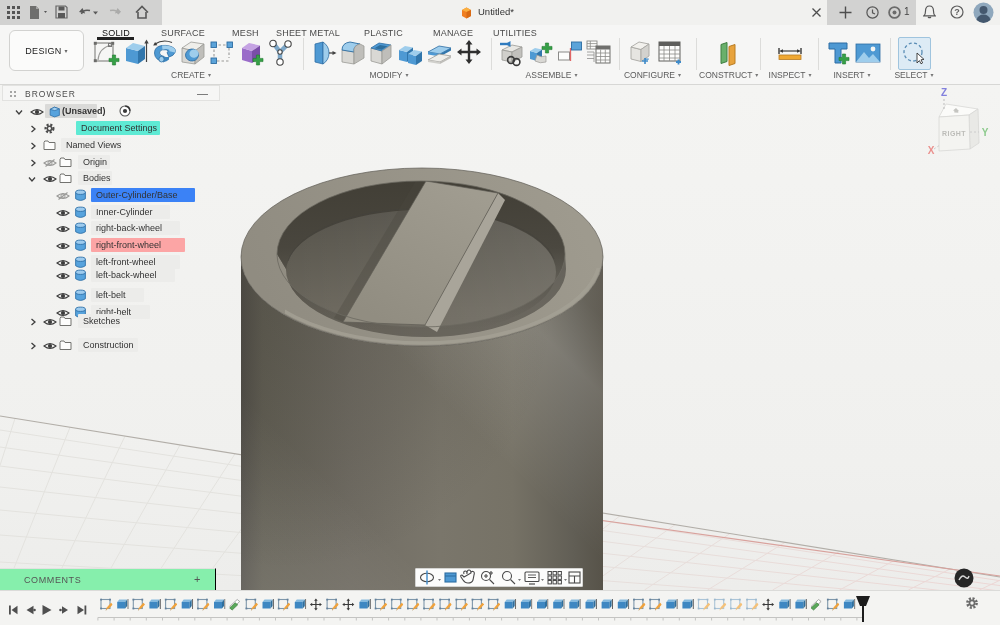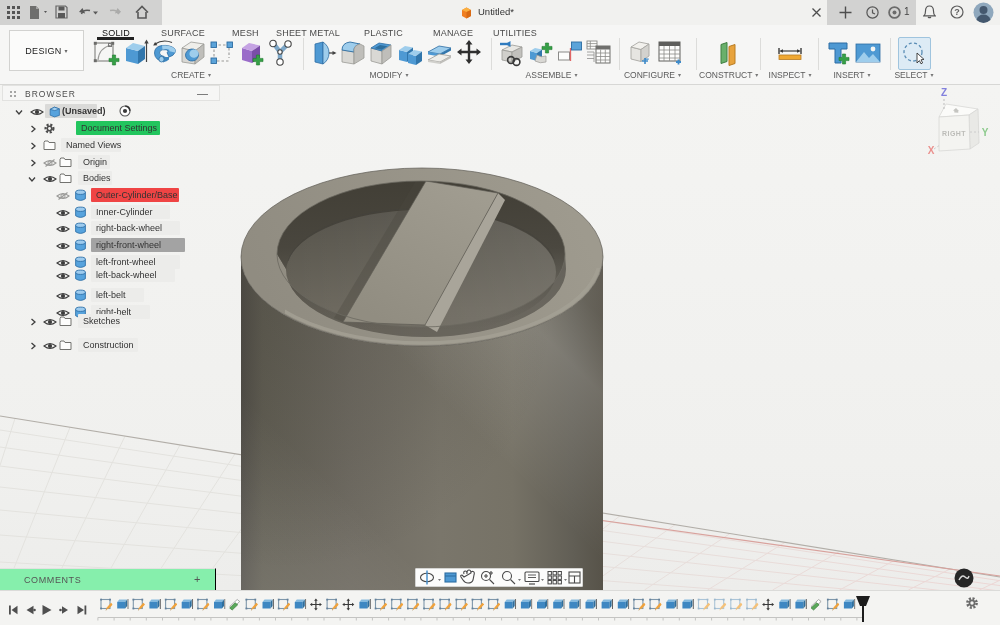--- a/index.html
+++ b/index.html
@@ -170,21 +170,21 @@
 
 <div id="ribbon">
     <div class="tabl" style="left:102px;width:28px;text-align:right;color:#111">SOLID</div>
 <div class="tabl" style="left:161px;width:39px;text-align:center">SURFACE</div>
 <div class="tabl" style="left:232px;width:22px;text-align:center">MESH</div>
 <div class="tabl" style="left:276px;width:62px;text-align:center">SHEET METAL</div>
 <div class="tabl" style="left:364px;width:39px;text-align:center">PLASTIC</div>
 <div class="tabl" style="left:433px;width:34px;text-align:center">MANAGE</div>
 <div class="tabl" style="left:490px;width:50px;text-align:center">UTILITIES</div>
 <div class="abs" style="left:97px;top:12px;width:37px;height:2.5px;background:#222"></div>
-<div class="abs" style="left:9px;top:5px;width:75px;height:41px;background:#fbfbfa;border:1px solid #d2d2d0;border-radius:0;display:flex;align-items:center;justify-content:center;font-size:9px;color:#222;letter-spacing:.3px">DESIGN&nbsp;<span style="font-size:6px;color:#666">▾</span></div>
+<div class="abs" style="left:9px;top:5px;width:75px;height:41px;background:#fbfbfa;border:1px solid #d2d2d0;border-radius:6px;display:flex;align-items:center;justify-content:center;font-size:9px;color:#222;letter-spacing:.3px">DESIGN&nbsp;<span style="font-size:6px;color:#666">▾</span></div>
 <div class="glbl" style="left:170px;width:42px;text-align:center">CREATE<i>▾</i></div>
 <div class="glbl" style="left:368px;width:42px;text-align:center">MODIFY<i>▾</i></div>
 <div class="glbl" style="left:525px;width:53px;text-align:center">ASSEMBLE<i>▾</i></div>
 <div class="glbl" style="left:623px;width:59px;text-align:center">CONFIGURE<i>▾</i></div>
 <div class="glbl" style="left:699px;width:59px;text-align:center">CONSTRUCT<i>▾</i></div>
 <div class="glbl" style="left:766px;width:48px;text-align:center">INSPECT<i>▾</i></div>
 <div class="glbl" style="left:831px;width:42px;text-align:center">INSERT<i>▾</i></div>
 <div class="glbl" style="left:893px;width:42px;text-align:center">SELECT<i>▾</i></div>
 <div class="gdiv" style="left:303px"></div>
 <div class="gdiv" style="left:491px"></div>
@@ -555,21 +555,21 @@
       </svg>
       <svg class="bico" style="left:46px;top:2px" width="13" height="13">
         <use href="#bdoc"></use>
       </svg>
       <svg class="bico" style="left:116px;top:1px" width="14" height="14">
         <use href="#bradio"></use>
       </svg>
     </div>
 <div class="brow" style="top:18 px"></div>
 <div class="brow" style="top:35px">
-      <div class="chip" style="left:74px;width:84px;background:#22c55e;padding-left:5px">Document Settings</div>
+      <div class="chip" style="left:74px;width:84px;background:#5eead4;padding-left:5px">Document Settings</div>
       <svg class="bico" style="left:27px;top:5px" width="8" height="8">
         <use href="#barr"></use>
       </svg>
       <svg class="bico" style="left:41px;top:2px" width="13" height="13">
         <use href="#bgear"></use>
       </svg>
     </div>
 <div class="brow" style="top:52px">
       <div class="chip" style="left:59px;width:60px;background:#ececea;padding-left:5px">Named Views</div>
       <svg class="bico" style="left:27px;top:5px" width="8" height="8">
@@ -597,21 +597,21 @@
         <use href="#barrd"></use>
       </svg>
       <svg class="bico" style="left:41px;top:4px" width="14" height="10">
         <use href="#beye"></use>
       </svg>
       <svg class="bico" style="left:57px;top:3px" width="13" height="11">
         <use href="#bfold"></use>
       </svg>
     </div>
 <div class="brow" style="top:102px">
-      <div class="chip" style="left:89px;width:88px;background:#ef4444;">Outer-Cylinder/Base</div>
+      <div class="chip" style="left:89px;width:104px;background:#3b82f6;">Outer-Cylinder/Base</div>
       <svg class="bico" style="left:54px;top:4px" width="14" height="10">
         <use href="#beyeh"></use>
       </svg>
       <svg class="bico" style="left:72px;top:2px" width="13" height="13">
         <use href="#bcyl"></use>
       </svg>
     </div>
 <div class="brow" style="top:119px">
       <div class="chip" style="left:89px;width:79px;background:#ececea;padding-left:5px">Inner-Cylinder</div>
       <svg class="bico" style="left:54px;top:4px" width="14" height="10">
@@ -624,21 +624,21 @@
 <div class="brow" style="top:135px">
       <div class="chip" style="left:89px;width:89px;background:#ececea;padding-left:5px">right-back-wheel</div>
       <svg class="bico" style="left:54px;top:4px" width="14" height="10">
         <use href="#beye"></use>
       </svg>
       <svg class="bico" style="left:72px;top:2px" width="13" height="13">
         <use href="#bcyl"></use>
       </svg>
     </div>
 <div class="brow" style="top:152px">
-      <div class="chip" style="left:89px;width:94px;background:#a3a3a3;padding-left:5px">right-front-wheel</div>
+      <div class="chip" style="left:89px;width:94px;background:#fca5a5;padding-left:5px">right-front-wheel</div>
       <svg class="bico" style="left:54px;top:4px" width="14" height="10">
         <use href="#beye"></use>
       </svg>
       <svg class="bico" style="left:72px;top:2px" width="13" height="13">
         <use href="#bcyl"></use>
       </svg>
     </div>
 <div class="brow" style="top:169px">
       <div class="chip" style="left:89px;width:89px;background:#ececea;padding-left:5px">left-front-wheel</div>
       <svg class="bico" style="left:54px;top:4px" width="14" height="10">

